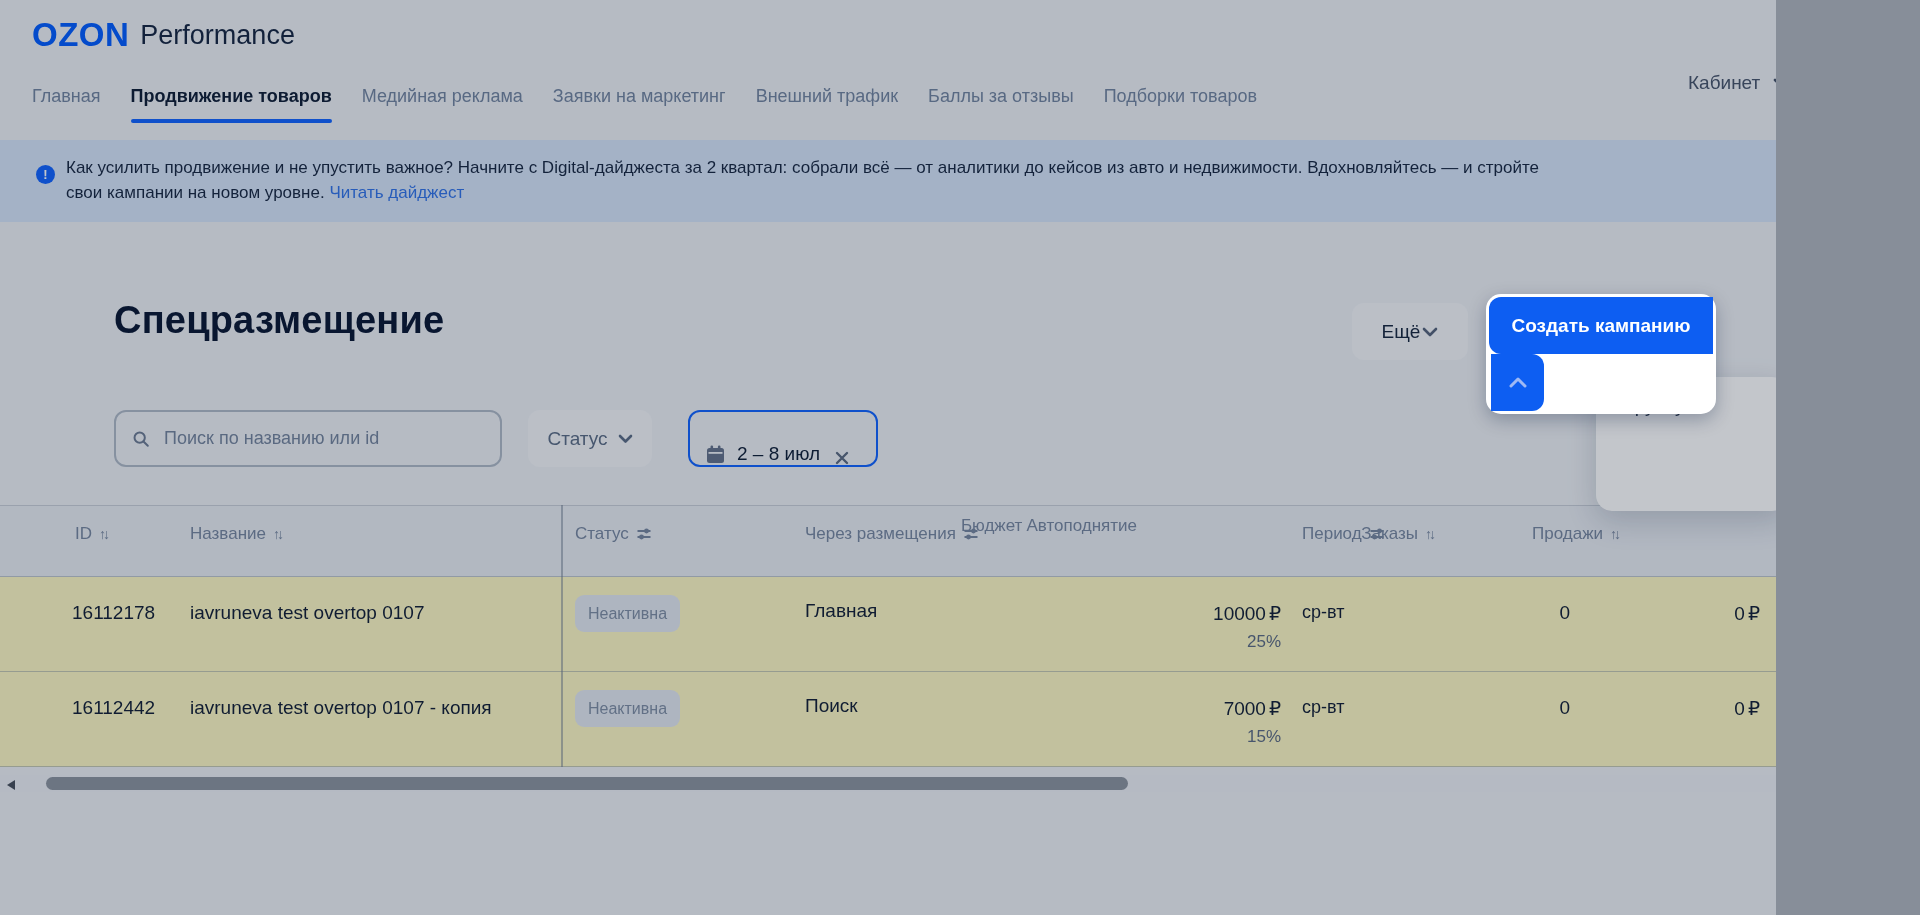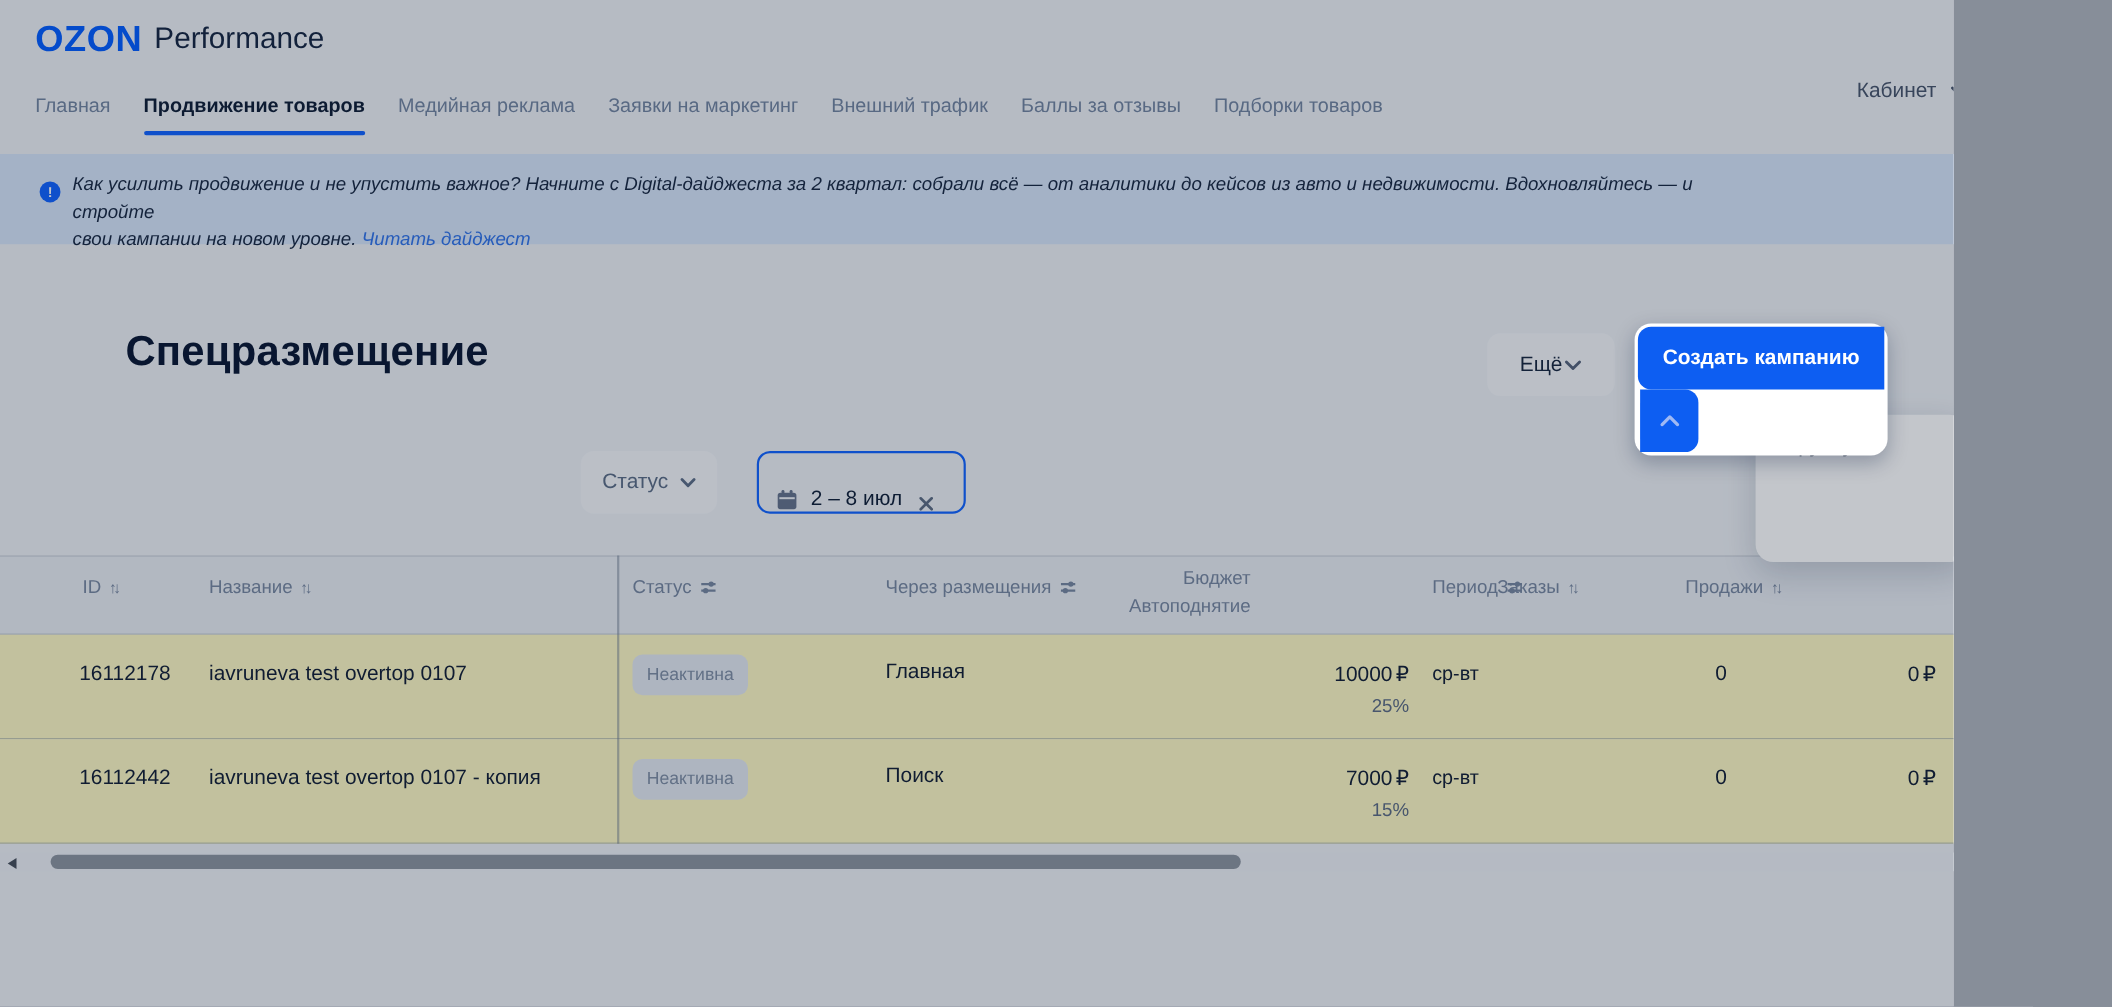--- a/index.html
+++ b/index.html
@@ -24,21 +24,21 @@
   
   .tabs{left:32px;top:86px;display:flex;gap:30px;}
   .tab{font-size:18px;color:#71839f;padding-bottom:16px;position:relative;cursor:pointer;white-space:nowrap;}
   .tab.active{color:#0c1b33;font-weight:700;}
   .tab.active::after{content:"";position:absolute;left:0;right:0;bottom:0;height:4px;border-radius:2px;background:#0f62ff;}
 
   
   .banner{left:0;top:140px;width:1920px;height:82px;background:#d6e4f8;}
   .banner-icon{position:absolute;left:36px;top:25px;width:19px;height:19px;border-radius:50%;background:#0f62ff;
                color:#fff;font-size:13px;font-weight:700;display:flex;align-items:center;justify-content:center;}
-  .banner-text{position:absolute;left:66px;top:15px;font-size:17px;line-height:25px;color:#15253f;width:1480px;font-style:italic;}
+  .banner-text{position:absolute;left:66px;top:15px;font-size:17px;line-height:25px;color:#15253f;width:1480px;}
   .banner-link{color:#2f72e8;cursor:pointer;text-decoration:none;}
   .banner-close{position:absolute;left:1845px;top:27px;cursor:pointer;}
 
   
   .title{left:114px;top:299px;font-size:38px;font-weight:700;color:#071530;letter-spacing:.2px;}
   .btn-more{left:1352px;top:303px;width:116px;height:57px;border-radius:12px;background:#f4f6f9;
             display:flex;align-items:center;justify-content:center;gap:2px;font-size:19px;color:#15243c;cursor:pointer;}
   .create-wrap{left:1486px;top:294px;z-index:60;background:#fff;border-radius:15px;padding:3px;display:flex;
                box-shadow:0 6px 18px rgba(8,25,60,.28);flex-direction:column;}
   .create-main{width:224px;height:57px;background:#0d5ef2;border-radius:12px 0 0 12px;display:flex;align-items:center;
@@ -62,21 +62,21 @@
   .status-chip{left:528px;top:410px;width:124px;height:57px;border-radius:12px;background:#f4f6f9;
                display:flex;align-items:center;justify-content:center;gap:10px;font-size:19px;color:#5a6b84;cursor:pointer;}
   .date-chip{left:688px;top:410px;width:190px;height:57px;border:2.5px solid #0f62ff;border-radius:12px;
              display:flex;align-items:flex-end;padding:0 15px;gap:11px;box-sizing:border-box;cursor:pointer;}
   .date-label{font-size:19px;color:#0d1c34;}
 
   
   .t-header{left:0;top:505px;width:1920px;height:72px;background:#e8ecf2;
             border-top:1px solid rgba(125,137,152,.3);border-bottom:1px solid rgba(125,137,152,.4);box-sizing:border-box;}
   .hcell{position:absolute;display:flex;align-items:center;gap:7px;font-size:17px;color:#76869f;cursor:pointer;}
-  .hcol{flex-direction:column;align-items:flex-end;gap:4px;line-height:21px;cursor:default;}
+  .hcol{flex-direction:row;align-items:flex-end;gap:4px;line-height:21px;cursor:default;}
   .sort{font-size:14px;letter-spacing:-3px;color:#76869f;}
   .t-row{position:absolute;left:0;width:1920px;height:95px;background:#fef9c3;
          border-bottom:1px solid rgba(125,137,152,.45);box-sizing:border-box;cursor:pointer;}
   .row1{top:577px;}.row2{top:672px;}
   .cell{position:absolute;font-size:19px;color:#101d33;}
   .c-id{left:72px;top:25px;}
   .c-name{left:190px;top:25px;}
   .c-badge{left:575px;top:18px;height:37px;padding:0 13px;border-radius:9px;background:#e3e9f1;color:#7e8da3;
            font-size:16px;display:inline-flex;align-items:center;}
   .c-place{left:805px;top:23px;}
@@ -163,20 +163,27 @@
       <svg width="18" height="11" viewBox="0 0 18 11">
         <polyline points="2,9 9,2 16,9" fill="none" stroke="#9fb9f4" stroke-width="3" stroke-linecap="round" stroke-linejoin="round"></polyline>
       </svg>
     </div>
   </div>
 
   <div class="abs menu">
     <div class="menu-item1">Вручную</div>
   </div>
 
+  <div class="abs search-box">
+    <svg width="20" height="20" viewBox="0 0 20 20">
+      <circle cx="8.5" cy="8.5" r="5.7" fill="none" stroke="#6b7a92" stroke-width="2.2"></circle>
+      <line x1="13" y1="13" x2="17.5" y2="17.5" stroke="#6b7a92" stroke-width="2.2" stroke-linecap="round"></line>
+    </svg>
+    <input class="search-input" placeholder="Поиск по названию или id" style="">
+  </div>
 
   <div class="abs status-chip">
     <span>Статус</span>
     <svg width="15" height="10" viewBox="0 0 15 10">
       <polyline points="2,2 7.5,7.5 13,2" fill="none" stroke="#5a6b84" stroke-width="2.6" stroke-linecap="round" stroke-linejoin="round"></polyline>
     </svg>
   </div>
 
   <div class="abs date-chip">
     <svg width="21" height="21" viewBox="0 0 21 21">

